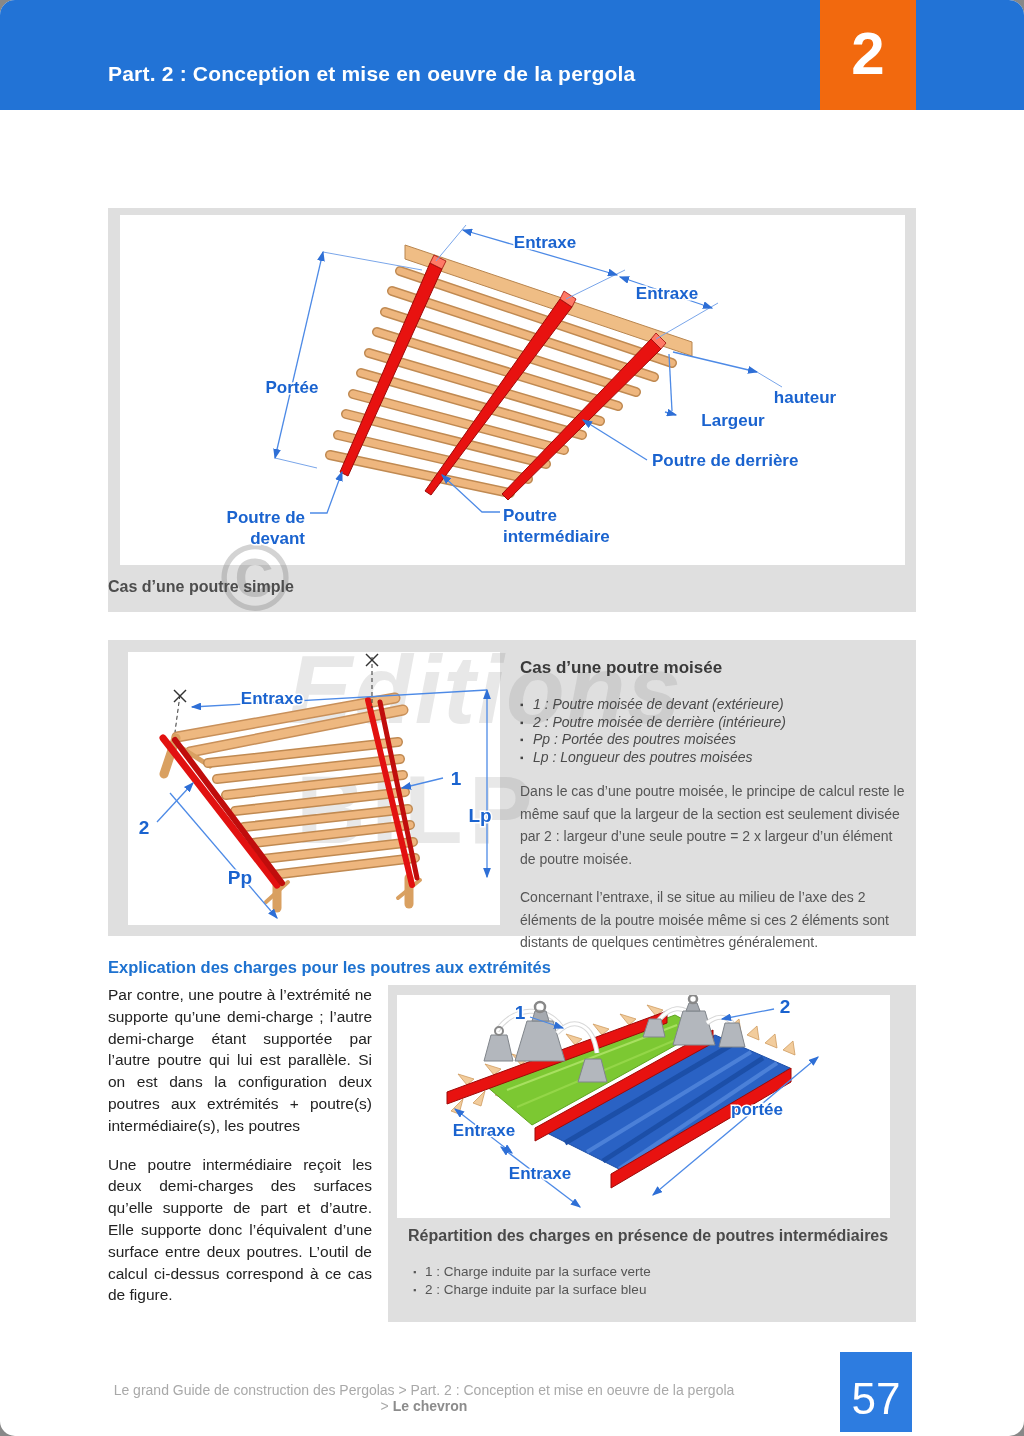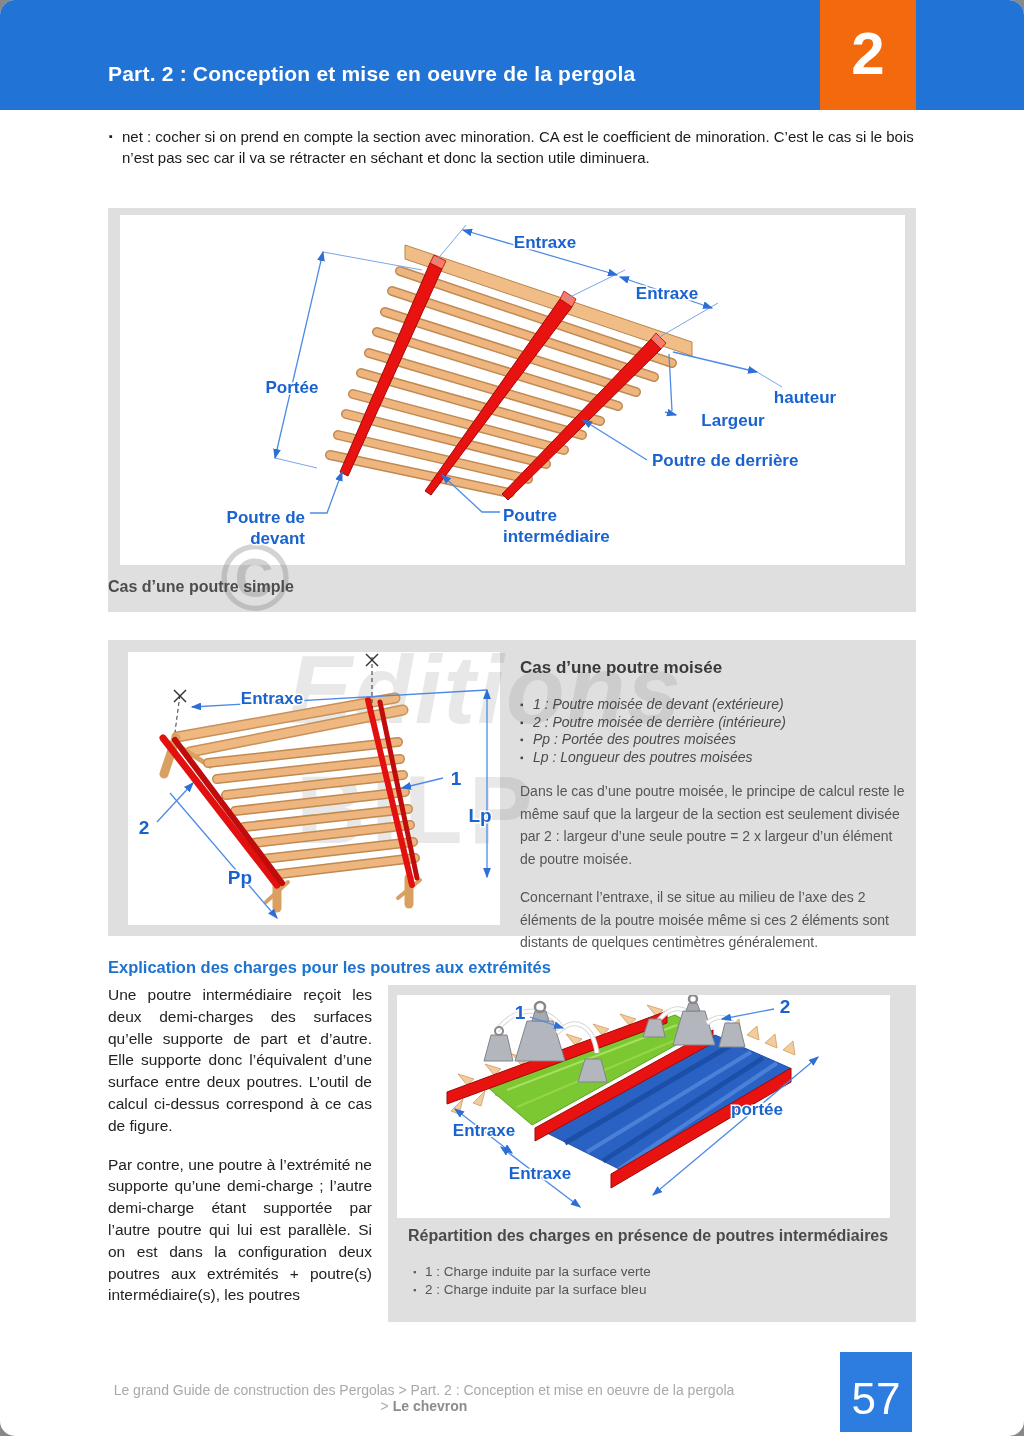--- a/index.html
+++ b/index.html
@@ -76,21 +76,20 @@
 <div class="page">
 
   <div class="header">
     <div class="header-title">Part. 2 : Conception et mise en oeuvre de la pergola</div>
     <div class="chapter-box">
       <div class="chapter-num">2</div>
     </div>
   </div>
 
   <ul class="intro">
-    <li>net : cocher si on prend en compte la section avec minoration. CA est le coefficient de minoration. C’est le cas si le bois n’est pas sec car il va se rétracter en séchant et donc la section utile diminuera.</li>
   </ul>
 
   <div class="figblock fig1">
     <div class="wm-copyright">©</div>
     <div class="fig-white">
       <svg class="diag" viewBox="0 0 785 350">
         <defs>
           <marker id="ar1" viewBox="0 0 8 6" refX="7" refY="3" markerWidth="8" markerHeight="6" orient="auto-start-reverse">
             <path d="M0,0 L8,3 L0,6 z" fill="#2e6fd6"></path>
           </marker>
@@ -248,22 +247,22 @@
         <li>Pp : Portée des poutres moisées</li>
         <li>Lp : Longueur des poutres moisées</li>
       </ul>
       <p class="fig2-par">Dans le cas d’une poutre moisée, le principe de calcul reste le même sauf que la largeur de la section est seulement divisée par 2 : largeur d’une seule poutre = 2 x largeur d’un élément de poutre moisée.</p>
       <p class="fig2-par second">Concernant l’entraxe, il se situe au milieu de l’axe des 2 éléments de la poutre moisée même si ces 2 éléments sont distants de quelques centimètres généralement.</p>
     </div>
   </div>
 
   <div class="sec3-heading">Explication des charges pour les poutres aux extrémités</div>
   <div class="sec3-left">
+    <p>Par contre, une poutre à l’extrémité ne supporte qu’une demi-charge ; l’autre demi-charge étant supportée par l’autre poutre qui lui est parallèle. Si on est dans la configuration deux poutres aux extrémités + poutre(s) intermédiaire(s), les poutres</p>
     <p>Une poutre intermédiaire reçoit les deux demi-charges des surfaces qu’elle supporte de part et d’autre. Elle supporte donc l’équivalent d’une surface entre deux poutres. L’outil de calcul ci-dessus correspond à ce cas de figure.</p>
-    <p>Par contre, une poutre à l’extrémité ne supporte qu’une demi-charge ; l’autre demi-charge étant supportée par l’autre poutre qui lui est parallèle. Si on est dans la configuration deux poutres aux extrémités + poutre(s) intermédiaire(s), les poutres</p>
   </div>
 
   <div class="figblock fig3">
     <div class="fig-white">
       <svg class="diag" viewBox="0 0 493 223">
         <defs>
           <marker id="ar3" viewBox="0 0 8 6" refX="7" refY="3" markerWidth="8" markerHeight="6" orient="auto-start-reverse">
             <path d="M0,0 L8,3 L0,6 z" fill="#2e6fd6"></path>
           </marker>
         </defs>

